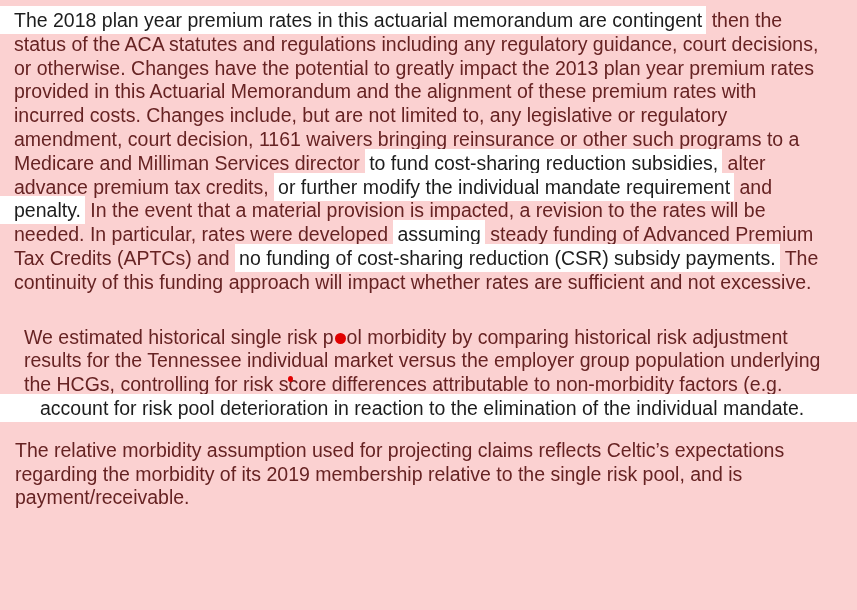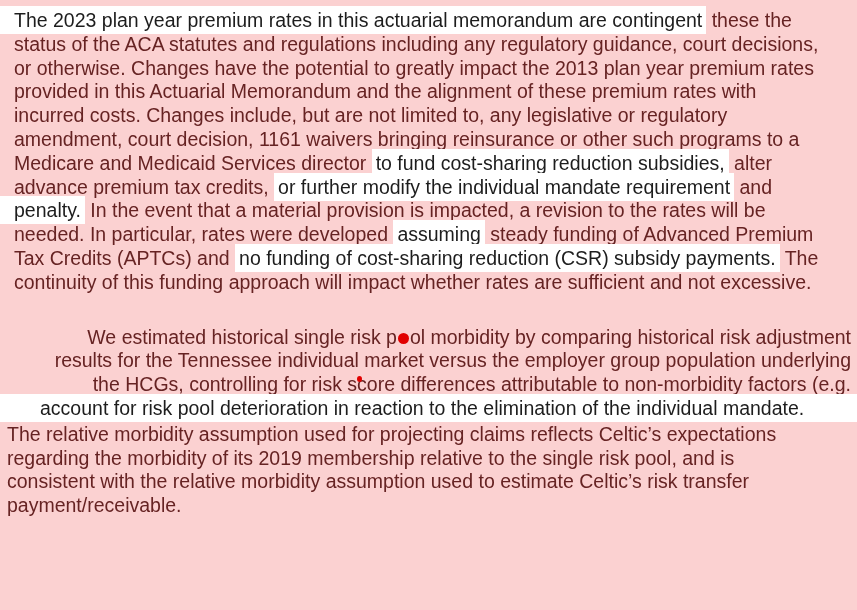--- a/index.html
+++ b/index.html
@@ -9,22 +9,22 @@
     background:var(--page-background,#fbd1d1);
     font-family:"Liberation Sans",sans-serif;
     font-size:19.5px;
     line-height:23.8px;
     color:var(--body-text,#662323);
     overflow:hidden;
     box-sizing:border-box;
   }
   .para{margin:0;}
   .p1{padding:9px 6px 0 14px;}
-  .p2{margin-top:31px;padding-left:24px;padding-right:6px;text-align:right;}
-  .p3{margin-top:2px;padding-left:7px;padding-right:6px;}
+  .p2{margin-top:31px;padding-left:24px;padding-right:6px;}
+  .p3{margin-top:18px;padding-left:15px;padding-right:6px;}
   .line{white-space:nowrap;}
   .seg{white-space:pre;}
   .hl{
     background:var(--highlight-background,#ffffff);
     color:var(--highlight-text,#1d1d1d);
     padding:3px 4px;
   }
   .p1 .ext-l{margin-left:-14px;padding-left:14px;}
   .p2 .ext-l{margin-left:-24px;padding-left:40px;}
   .ext-r{padding-right:60px;}
@@ -40,38 +40,37 @@
     position:absolute;left:0;top:-15px;
     width:5px;height:6px;border-radius:50%;
     background:var(--red-annotation,#e10000);
   }
 </style>
 </head>
 <body>
 
 <div class="page" id="doc">
     <div class="para p1">
-      <div class="line"><span class="seg hl ext-l">The 2023 plan year premium rates in this actuarial memorandum are contingent</span><span class="seg"> these the</span></div>
+      <div class="line"><span class="seg hl ext-l">The 2018 plan year premium rates in this actuarial memorandum are contingent</span><span class="seg"> then the</span></div>
       <div class="line"><span class="seg">status of the ACA statutes and regulations including any regulatory guidance, court decisions,</span></div>
       <div class="line"><span class="seg">or otherwise. Changes have the potential to greatly impact the 2013 plan year premium rates</span></div>
       <div class="line"><span class="seg">provided in this Actuarial Memorandum and the alignment of these premium rates with</span></div>
       <div class="line"><span class="seg">incurred costs. Changes include, but are not limited to, any legislative or regulatory</span></div>
       <div class="line"><span class="seg">amendment, court decision, 1161 waivers bringing reinsurance or other such programs to a</span></div>
-      <div class="line"><span class="seg">Medicare and Medicaid Services director </span><span class="seg hl">to fund cost-sharing reduction subsidies,</span><span class="seg"> alter</span></div>
+      <div class="line"><span class="seg">Medicare and Milliman Services director </span><span class="seg hl">to fund cost-sharing reduction subsidies,</span><span class="seg"> alter</span></div>
       <div class="line"><span class="seg">advance premium tax credits, </span><span class="seg hl">or further modify the individual mandate requirement</span><span class="seg"> and</span></div>
       <div class="line"><span class="seg hl ext-l">penalty.</span><span class="seg"> In the event that a material provision is impacted, a revision to the rates will be</span></div>
       <div class="line"><span class="seg">needed. In particular, rates were developed </span><span class="seg hl">assuming</span><span class="seg"> steady funding of Advanced Premium</span></div>
       <div class="line"><span class="seg">Tax Credits (APTCs) and </span><span class="seg hl">no funding of cost-sharing reduction (CSR) subsidy payments.</span><span class="seg"> The</span></div>
       <div class="line"><span class="seg">continuity of this funding approach will impact whether rates are sufficient and not excessive.</span></div>
     </div>
     <div class="para p2">
       <div class="line"><span class="seg">We estimated historical single risk p</span><span class="red-dot"></span><span class="seg">ol morbidity by comparing historical risk adjustment</span></div>
       <div class="line"><span class="seg">results for the Tennessee individual market versus the employer group population underlying</span></div>
       <div class="line"><span class="seg">the HCGs, controlling for risk s</span><span class="speck-anchor"><i class="speck"></i></span><span class="seg">core differences attributable to non-morbidity factors (e.g.</span></div>
       <div class="line"><span class="seg hl ext-l ext-r">account for risk pool deterioration in reaction to the elimination of the individual mandate.</span></div>
     </div>
     <div class="para p3">
       <div class="line"><span class="seg">The relative morbidity assumption used for projecting claims reflects Celtic’s expectations</span></div>
       <div class="line"><span class="seg">regarding the morbidity of its 2019 membership relative to the single risk pool, and is</span></div>
-      <div class="line"><span class="seg">consistent with the relative morbidity assumption used to estimate Celtic’s risk transfer</span></div>
       <div class="line"><span class="seg">payment/receivable.</span></div>
     </div>
   </div>
 
 </body></html>

